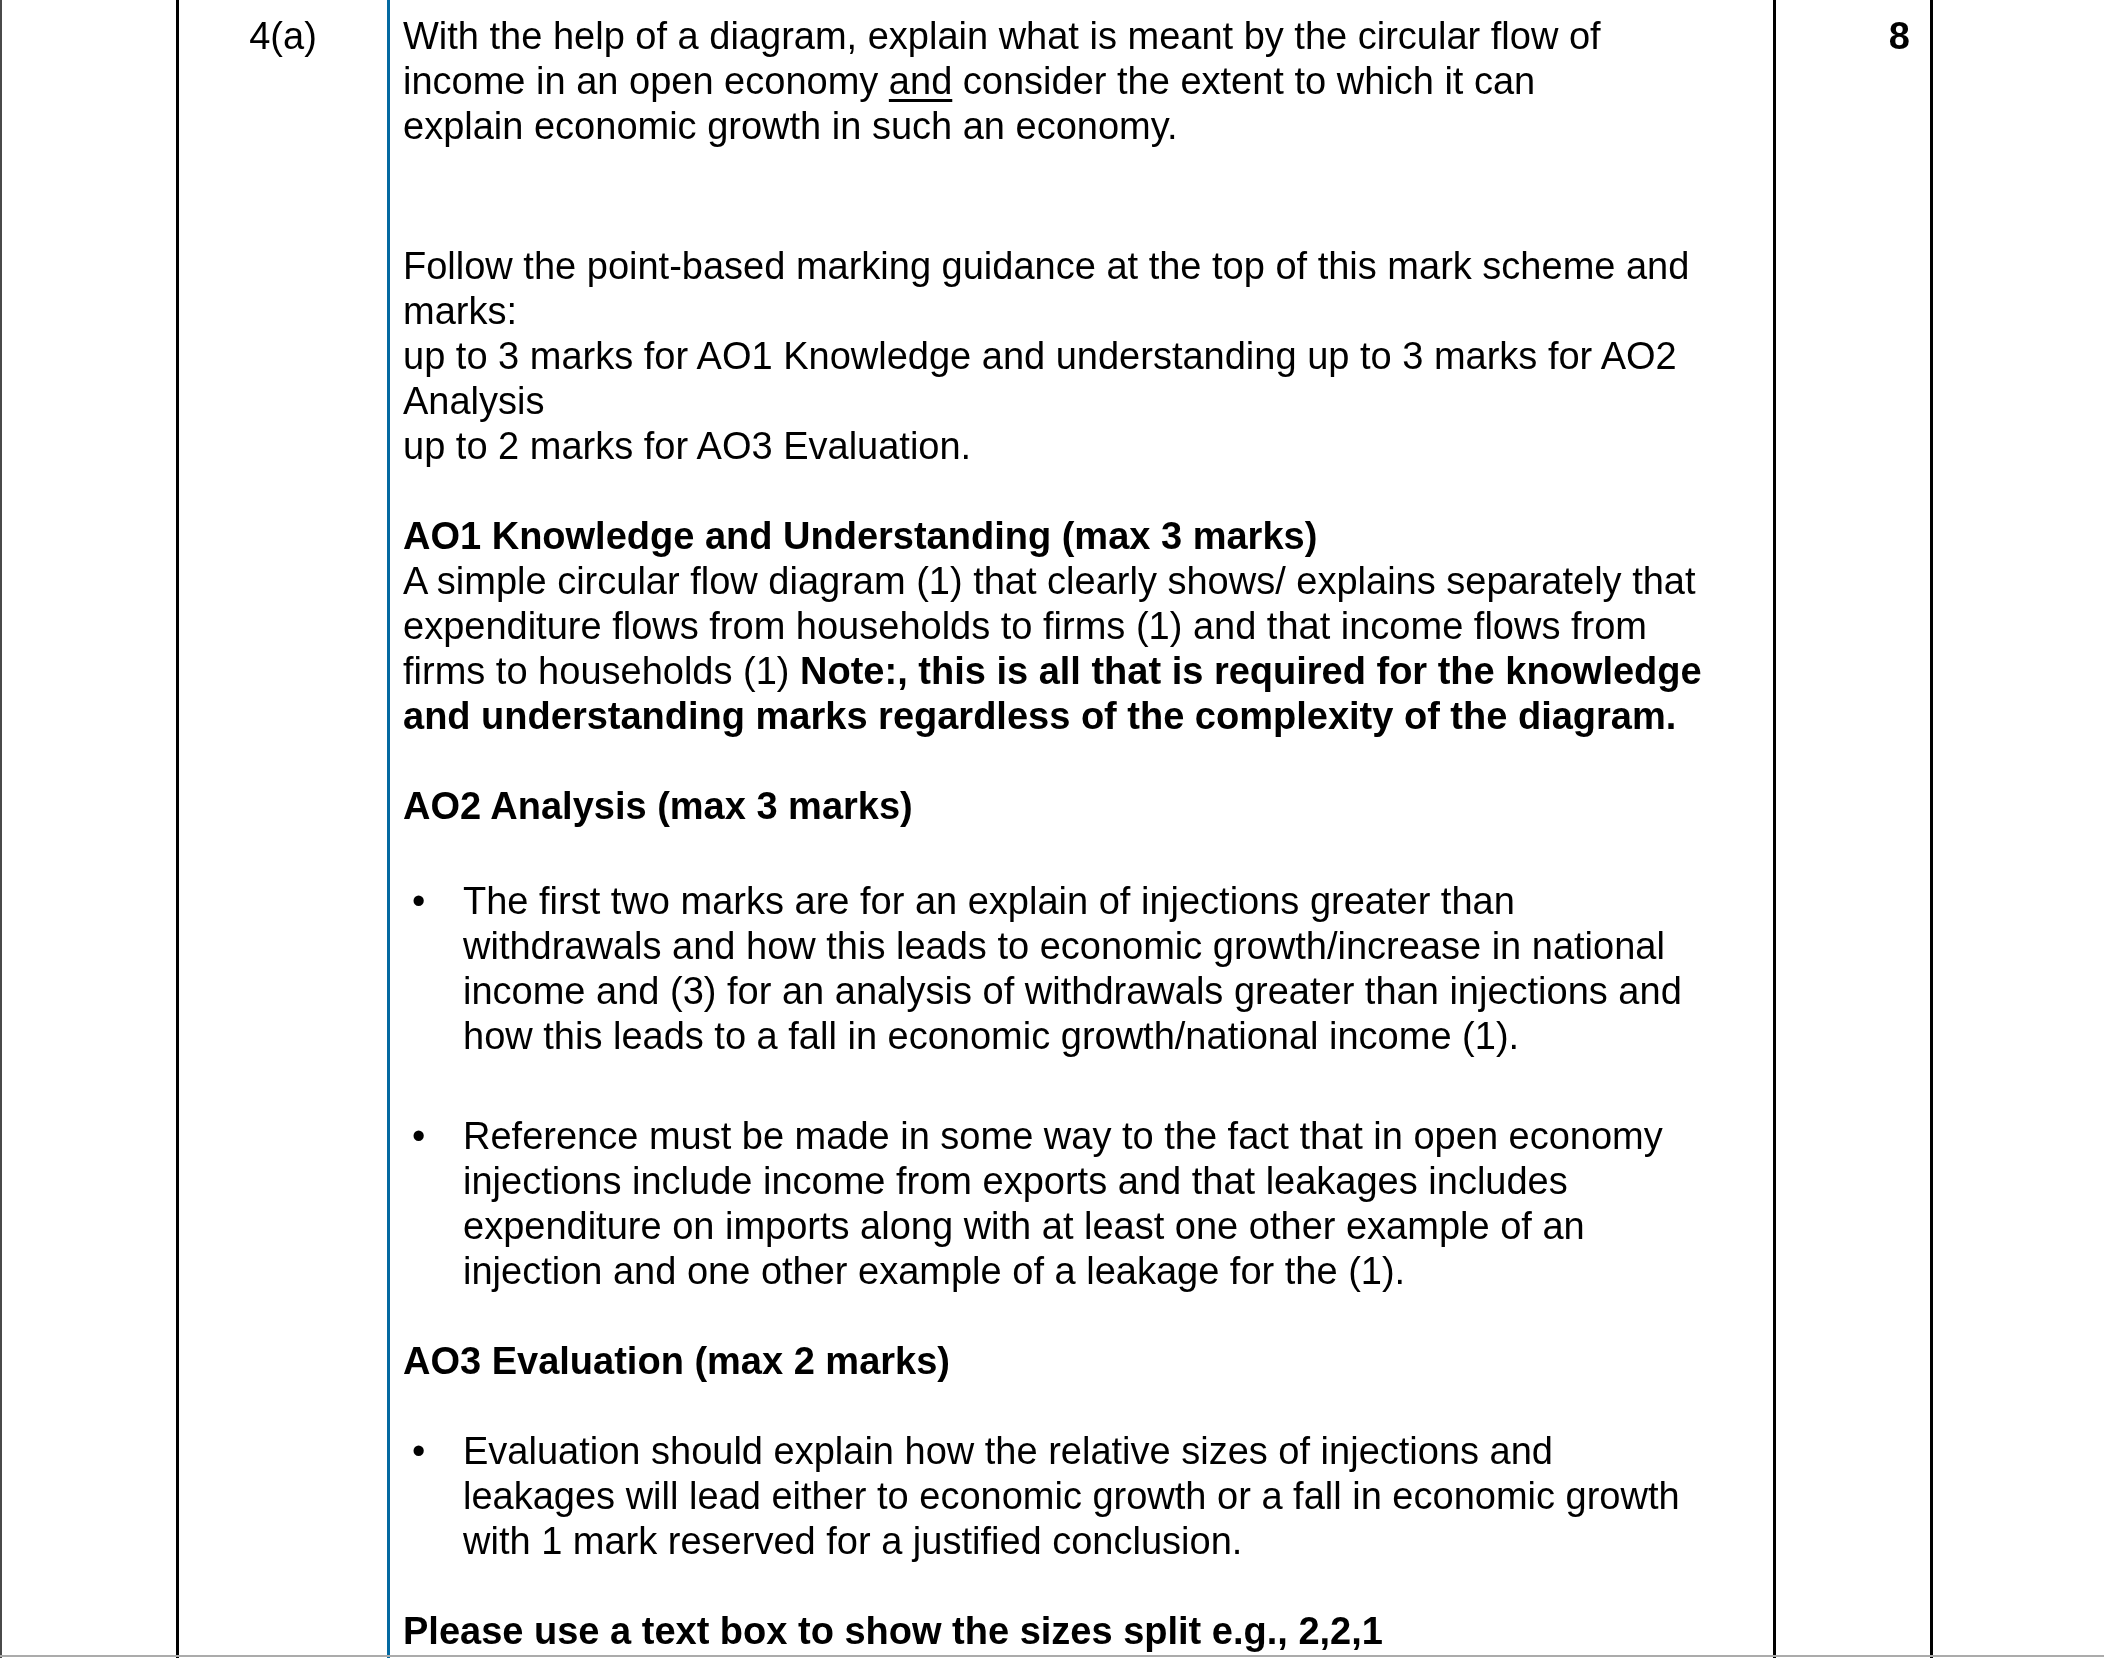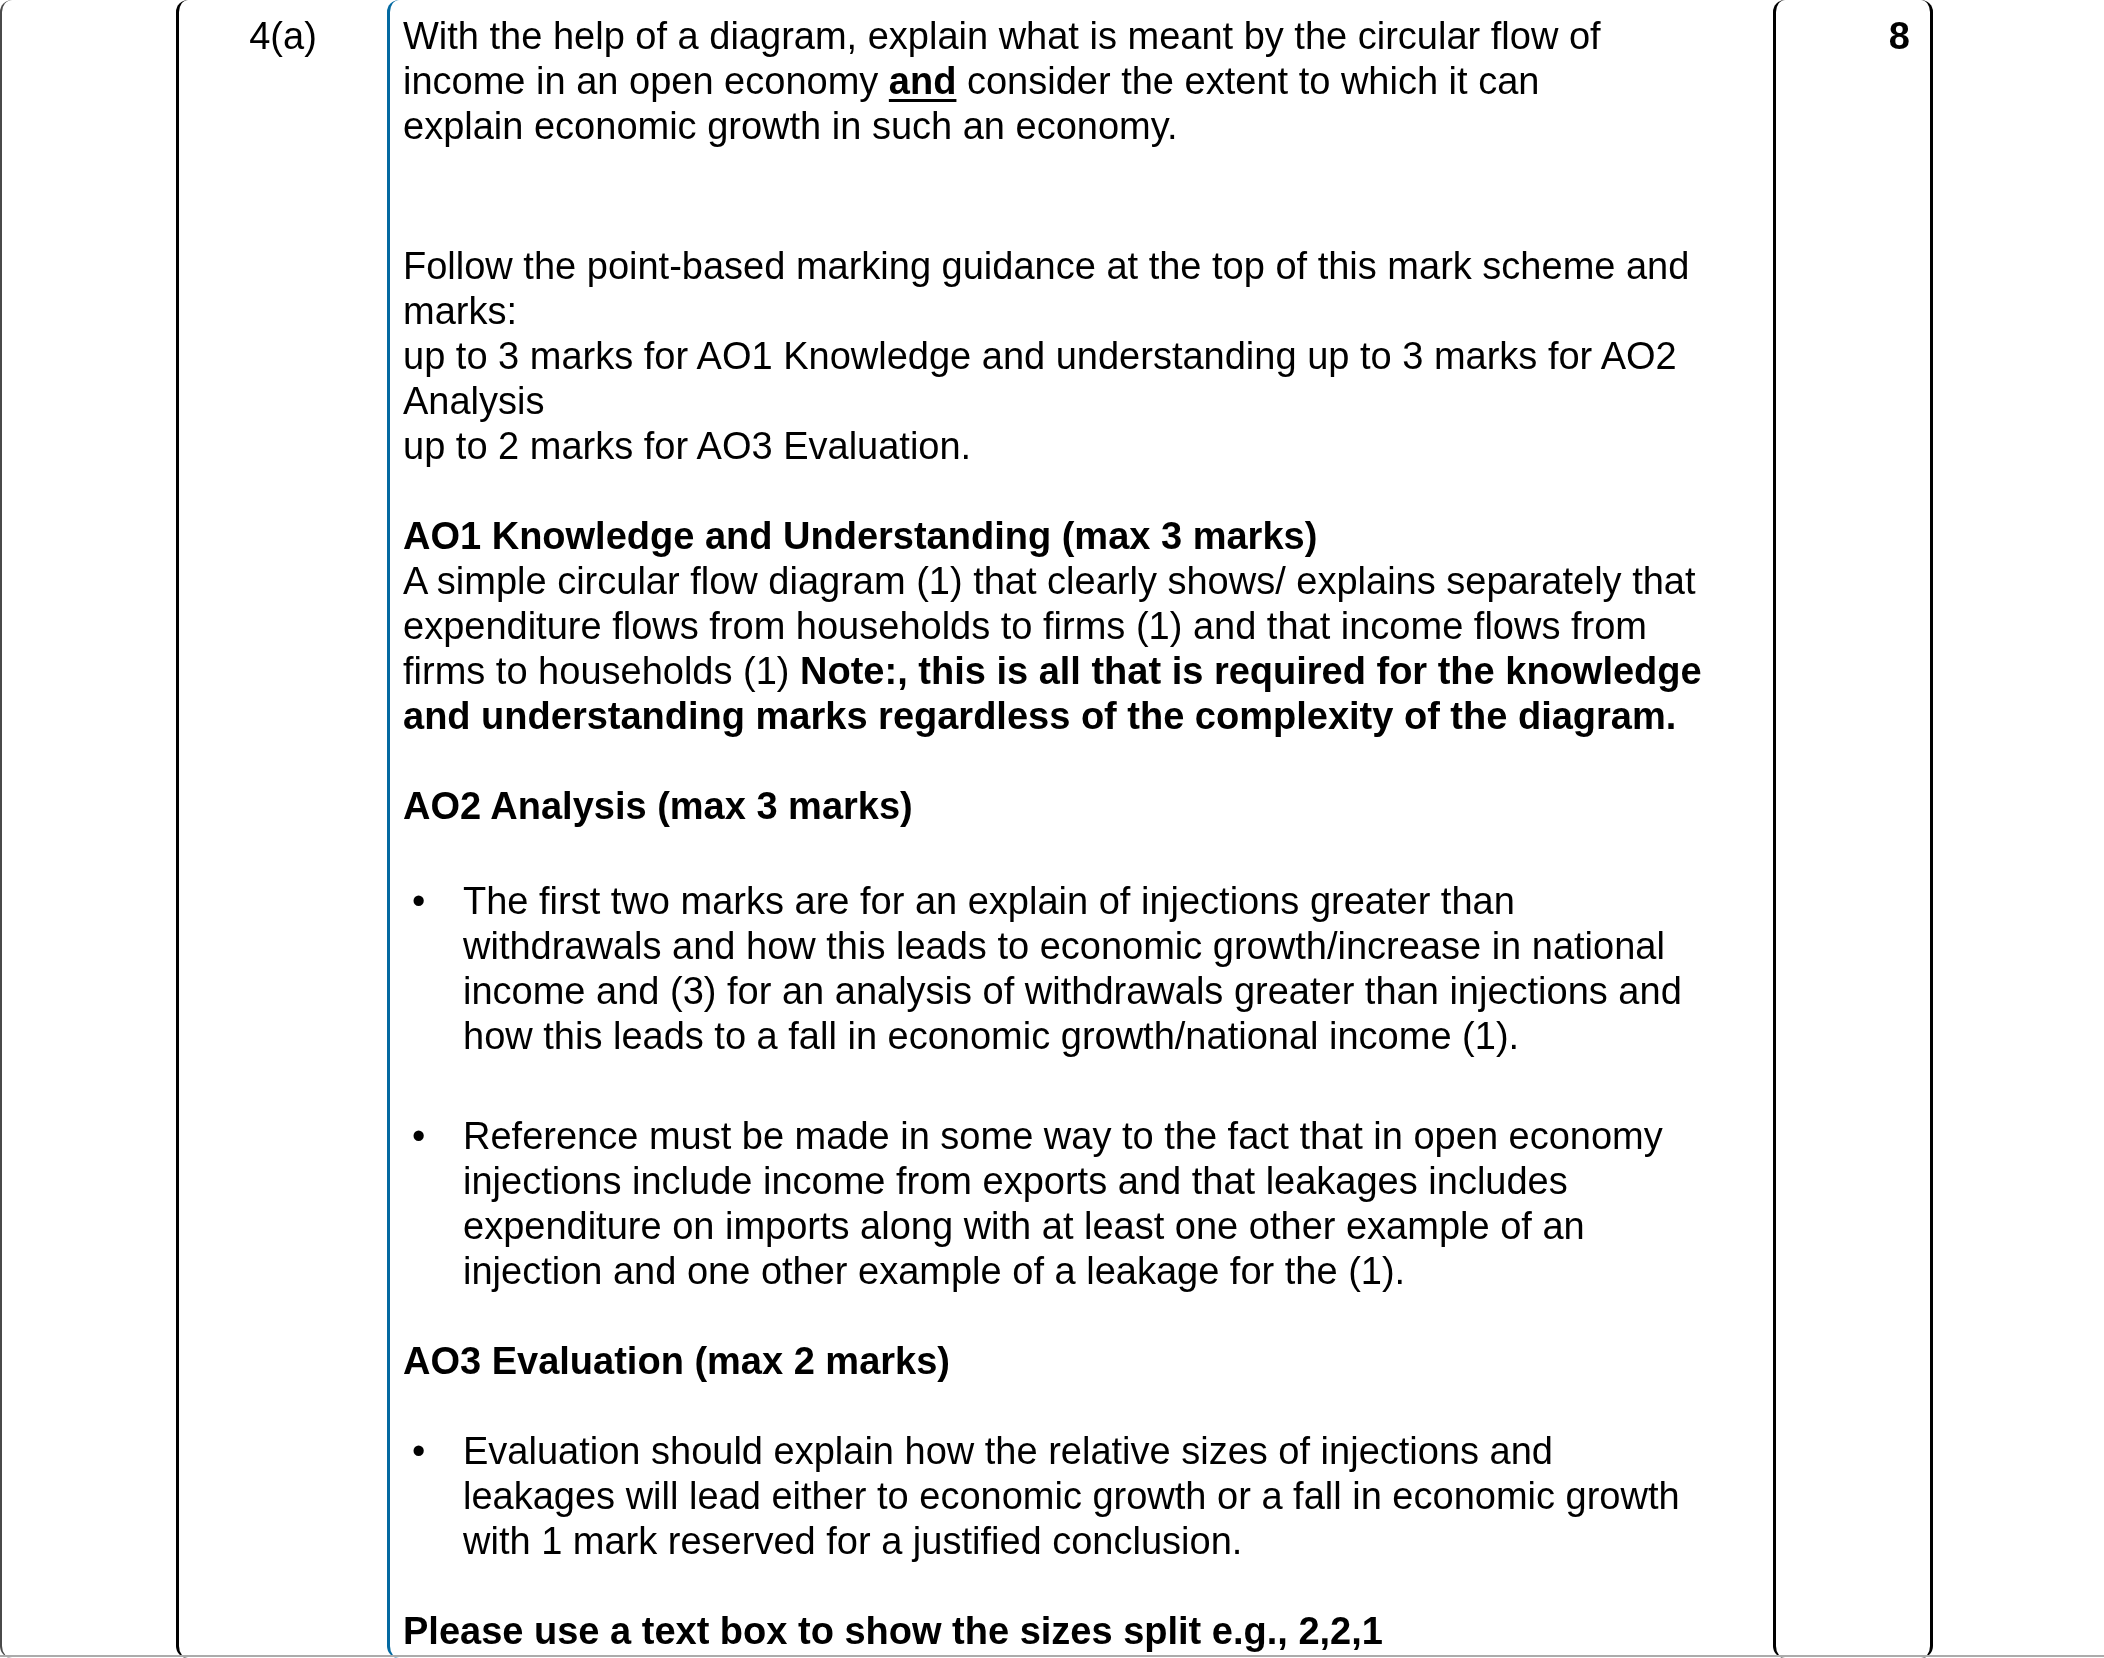--- a/index.html
+++ b/index.html
@@ -8,21 +8,21 @@
     width: 2104px;
     height: 1658px;
     background: #ffffff;
     font-family: "Liberation Sans", "DejaVu Sans", sans-serif;
     font-size: 38px;
     line-height: 45px;
     color: #000000;
     overflow: hidden;
   }
   .row { display: flex; height: 100%; }
-  .cell { box-sizing: border-box; height: 100%; border-radius: 12px; }
+  .cell { box-sizing: border-box; height: 100%; }
   .c-spacer { flex: 0 0 176px; border-left: 2px solid #4a4a4a; }
   .c-qnum {
     flex: 0 0 211px;
     border-left: 3px solid #000000;
     text-align: center;
     padding-top: 14px;
   }
   .c-answer {
     flex: 0 0 1386px;
     border-left: 3px solid #0369a1;
@@ -46,21 +46,20 @@
   .blk { margin-top: 45px; white-space: nowrap; }
   .blk:first-child { margin-top: 0; }
   .mt95 { margin-top: 95px; }
   .mt50 { margin-top: 50px; }
   .mt55 { margin-top: 55px; }
   .bold, .b { font-weight: 700; }
   .u {
     text-decoration: underline;
     text-decoration-thickness: 3px;
     text-underline-offset: 5px;
-    font-weight: bold;
   }
   .bullet { position: relative; padding-left: 60px; }
   .bullet .marker {
     position: absolute;
     left: 9px;
     top: 0;
   }
 </style>
 </head>
 <body>

